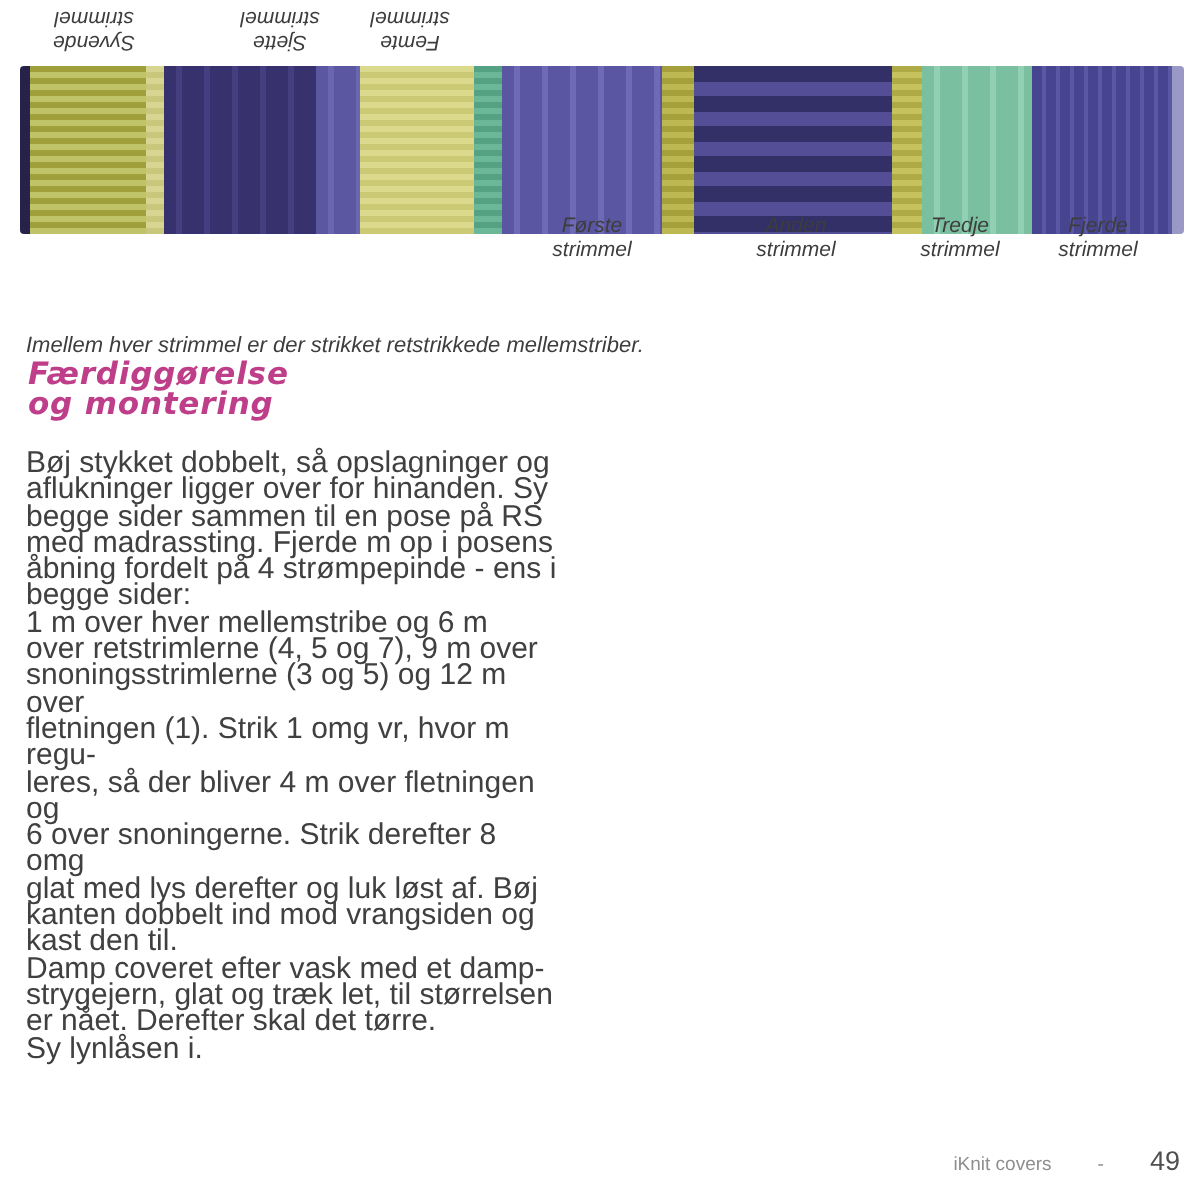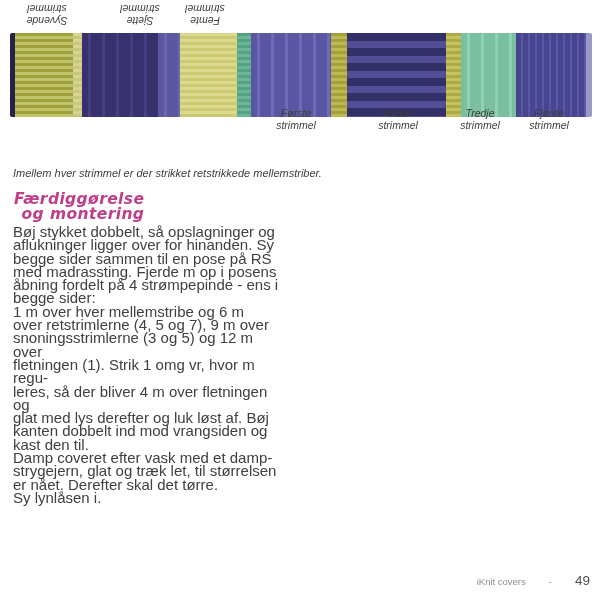--- a/index.html
+++ b/index.html
@@ -45,28 +45,27 @@
     position: absolute;
     left: 13px; top: 167px;
     font-style: italic;
     font-size: 11px;
     color: #3d3d3d;
   }
 
   
   .heading {
     position: absolute;
-    left: 14px; top: 192px;
+    left: 14px; top: 180px;
     font-family: "DejaVu Sans", sans-serif;
     font-style: italic;
     font-weight: bold;
     font-size: 15.5px;
     line-height: 15px;
     letter-spacing: 0.4px;
-    text-align: right;
   }
 
   
   .body-text {
     position: absolute;
     left: 13px; top: 225px;
     width: 268px;
     font-size: 15px;
     line-height: 13.3px;
     color: #404040;
@@ -146,20 +145,21 @@
   <div>aflukninger ligger over for hinanden. Sy</div>
   <div>begge sider sammen til en pose på RS</div>
   <div>med madrassting. Fjerde m op i posens</div>
   <div>åbning fordelt på 4 strømpepinde - ens i</div>
   <div>begge sider:</div>
   <div>1 m over hver mellemstribe og 6 m</div>
   <div>over retstrimlerne (4, 5 og 7), 9 m over</div>
   <div>snoningsstrimlerne (3 og 5) og 12 m over</div>
   <div>fletningen (1). Strik 1 omg vr, hvor m regu-</div>
   <div>leres, så der bliver 4 m over fletningen og</div>
+  <div>6 over snoningerne. Strik derefter 8 omg</div>
   <div>glat med lys derefter og luk løst af. Bøj</div>
   <div>kanten dobbelt ind mod vrangsiden og</div>
   <div>kast den til.</div>
   <div>Damp coveret efter vask med et damp-</div>
   <div>strygejern, glat og træk let, til størrelsen</div>
   <div>er nået. Derefter skal det tørre.</div>
   <div>Sy lynlåsen i.</div>
 </div>
 
 <div class="footer">

